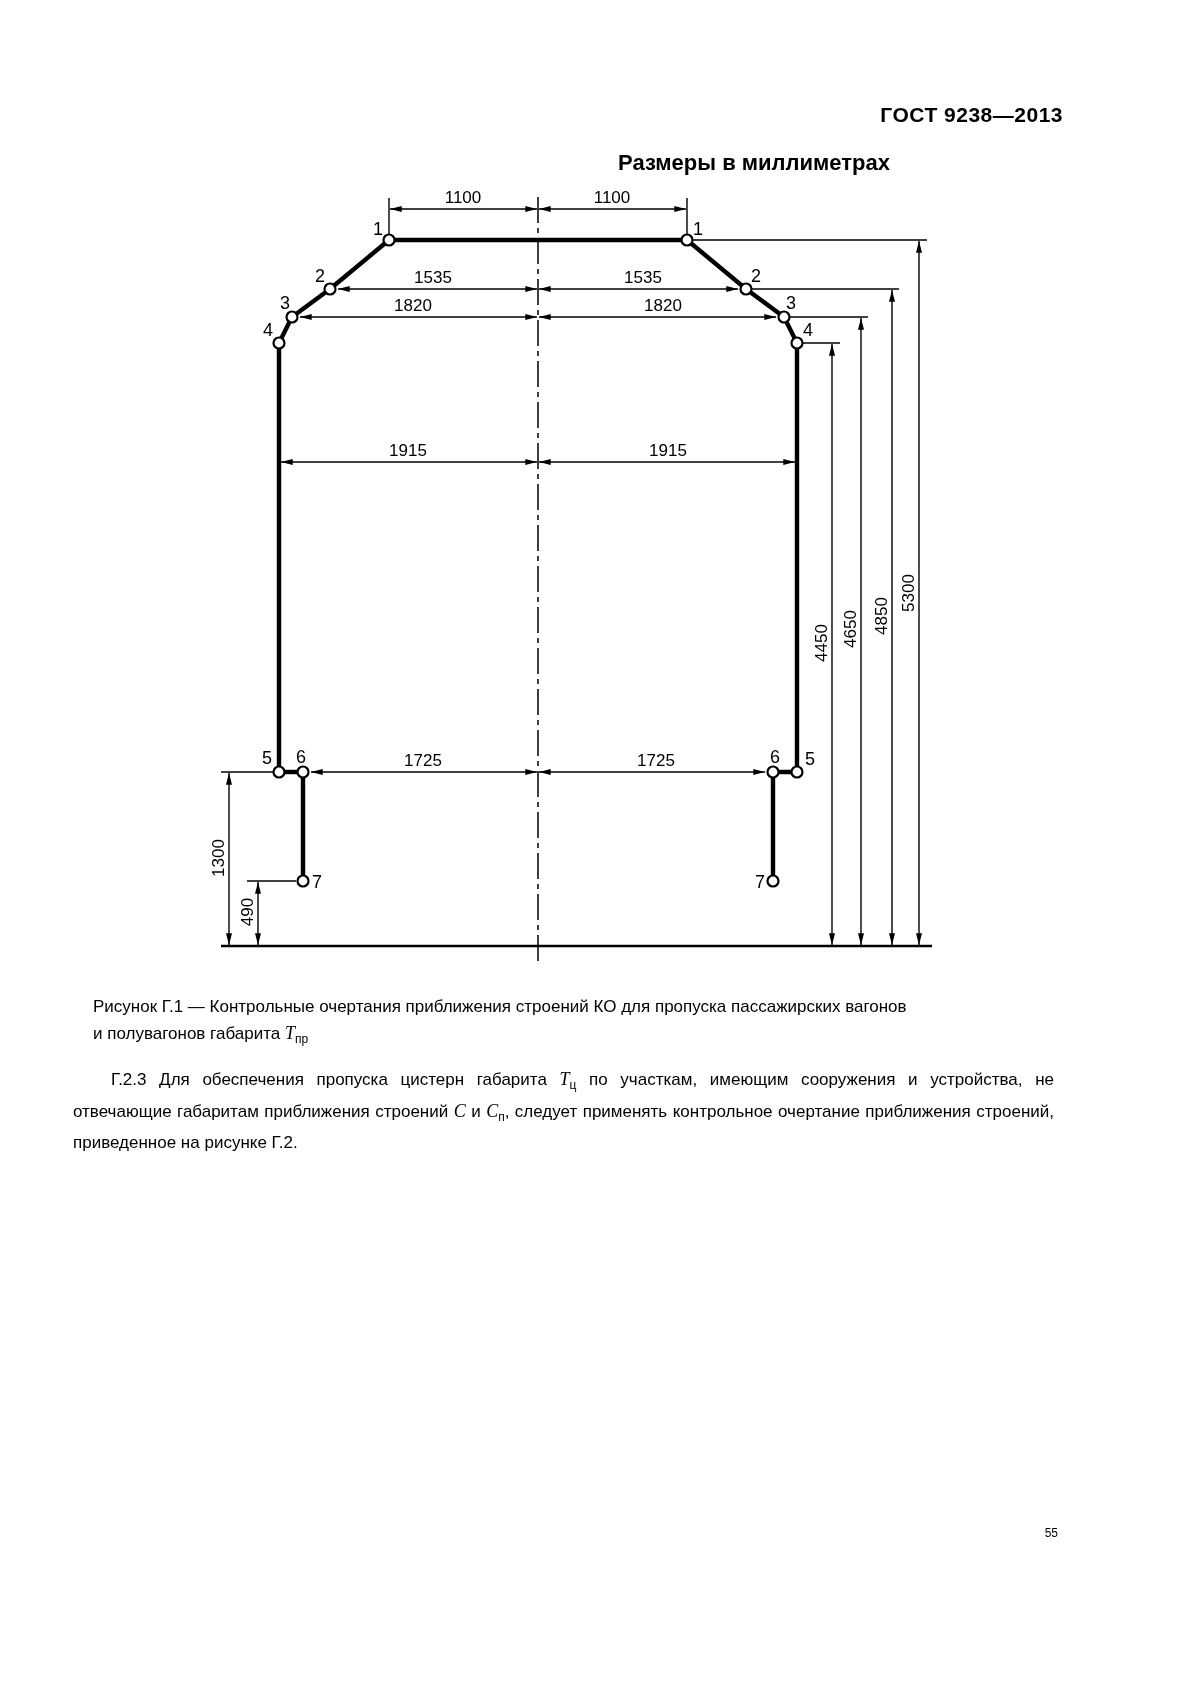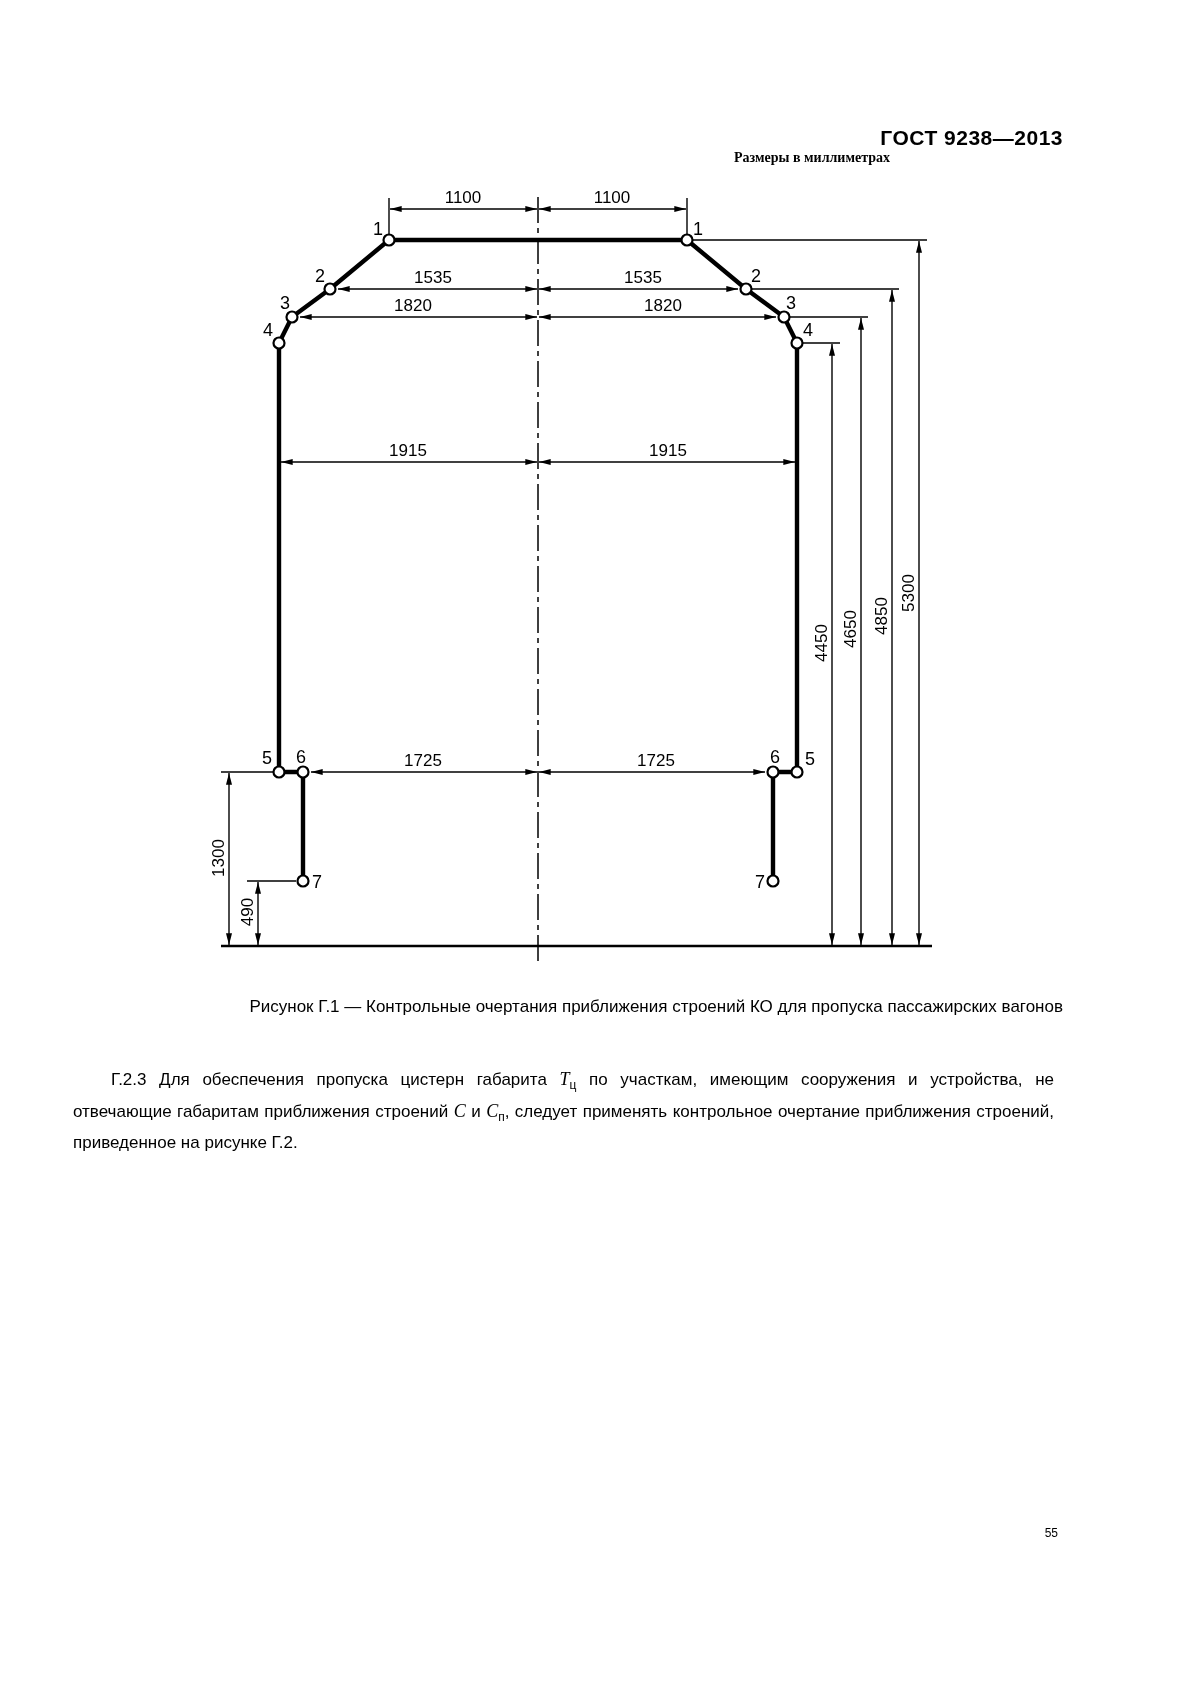--- a/index.html
+++ b/index.html
@@ -1,24 +1,24 @@
 <!DOCTYPE html>
 <html><head>
 <meta charset="utf-8">
 <style>
   html,body{margin:0;padding:0;background:#ffffff;}
   #page{
     position:relative;width:1200px;height:1697px;background:#ffffff;
     font-family:"Liberation Sans", sans-serif;color:#000;overflow:hidden;
   }
   .abs{position:absolute;}
-  #std-header{top:103px;right:137px;font-size:21px;font-weight:bold;letter-spacing:0.5px;margin-top:23px;}
-  #units-note{top:150px;right:310px;font-size:14px;font-weight:bold;font-family:Liberation Serif, serif;}
+  #std-header{top:103px;right:137px;font-size:21px;font-weight:bold;letter-spacing:0.5px;}
+  #units-note{top:150px;right:310px;font-size:22px;font-weight:bold;}
   #figure-svg{top:0;left:0;}
-  #caption{top:994px;left:83px;width:980px;text-align:right;font-size:17px;line-height:26px;}
+  #caption{top:994px;left:93px;width:980px;text-align:left;font-size:17px;line-height:26px;}
   #body-para{top:1066px;left:73px;width:981px;text-align:justify;font-size:17px;line-height:26px;text-indent:38px;}
   #page-number{top:1526px;right:142px;font-size:12px;}
   .sym{font-style:italic;font-family:"Liberation Serif", serif;font-size:18px;}
   .sub{font-size:12px;vertical-align:-4px;}
   
   .outline{stroke:#000;stroke-width:4.4;fill:none;stroke-linecap:round;stroke-linejoin:round;}
   .thin{stroke:#000;stroke-width:1.4;fill:none;}
   .dimline{stroke:#000;stroke-width:1.4;fill:none;}
   .ground{stroke:#000;stroke-width:2.3;fill:none;}
   .cline{stroke:#000;stroke-width:1.5;fill:none;stroke-dasharray:26 5 5 5;}
@@ -134,19 +134,20 @@
         <circle class="node" cx="797" cy="772" r="5.5"></circle>
       <circle class="node" cx="303" cy="772" r="5.5"></circle>
         <circle class="node" cx="773" cy="772" r="5.5"></circle>
       <circle class="node" cx="303" cy="881" r="5.5"></circle>
         <circle class="node" cx="773" cy="881" r="5.5"></circle>
     </g>
   </svg>
 
   <div id="caption" class="abs">
     <div>Рисунок Г.1 — Контрольные очертания приближения строений КО для пропуска пассажирских вагонов</div>
+    <div><span>и полувагонов габарита </span><span class="sym">Т</span><span class="sub">пр</span></div>
   </div>
 
   <div id="body-para" class="abs"><span>Г.2.3 Для обеспечения пропуска цистерн габарита </span><span class="sym">Т</span><span class="sub">ц</span><span> по участкам, имеющим сооружения и устройства, не отвечающие габаритам приближения строений </span><span class="sym">С</span><span> и </span><span class="sym">С</span><span class="sub">п</span><span>, следует применять контрольное очертание приближения строений, приведенное на рисунке Г.2.</span></div>
 
   <div id="page-number" class="abs">55</div>
 
 </div>
 
 </body></html>

